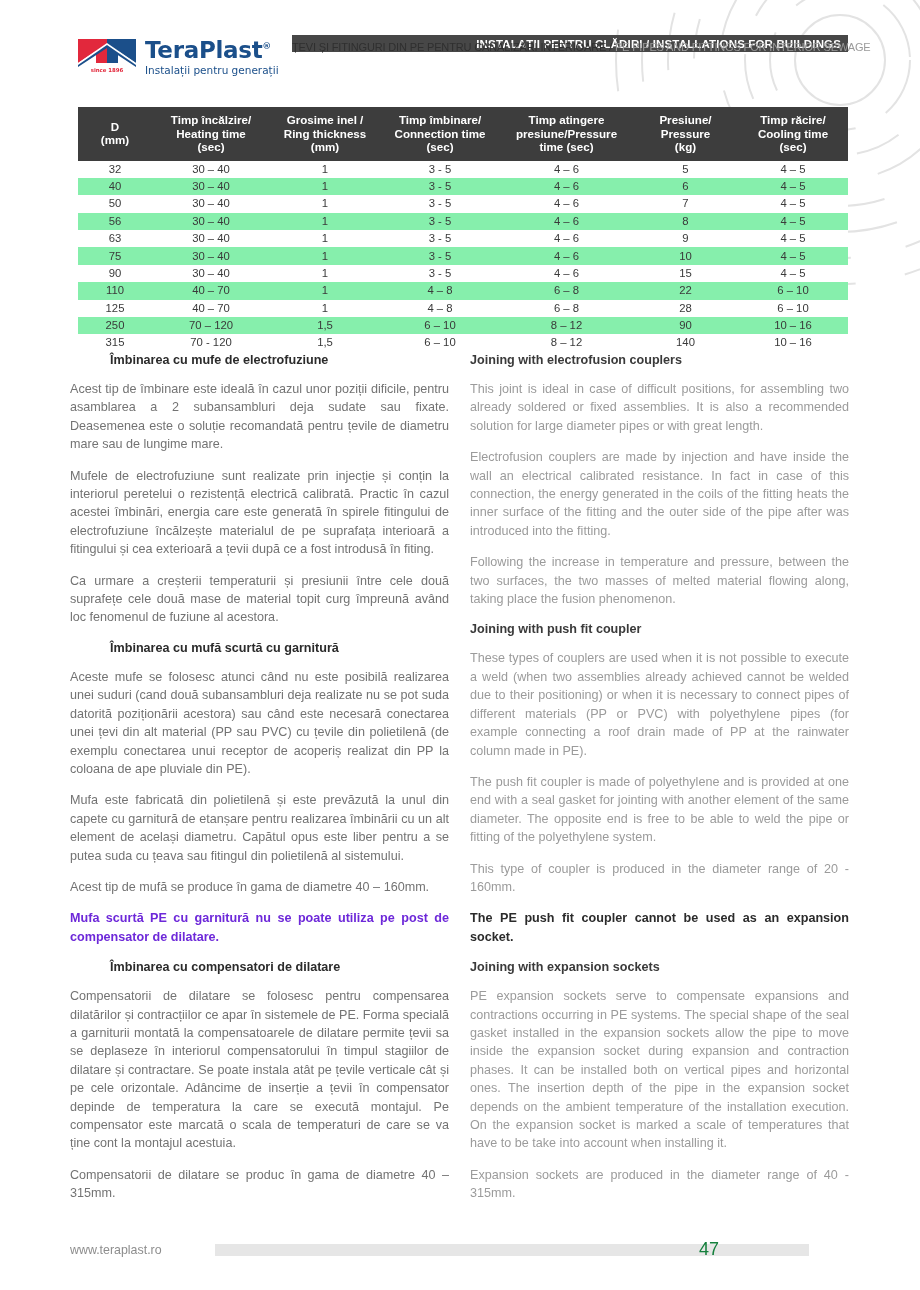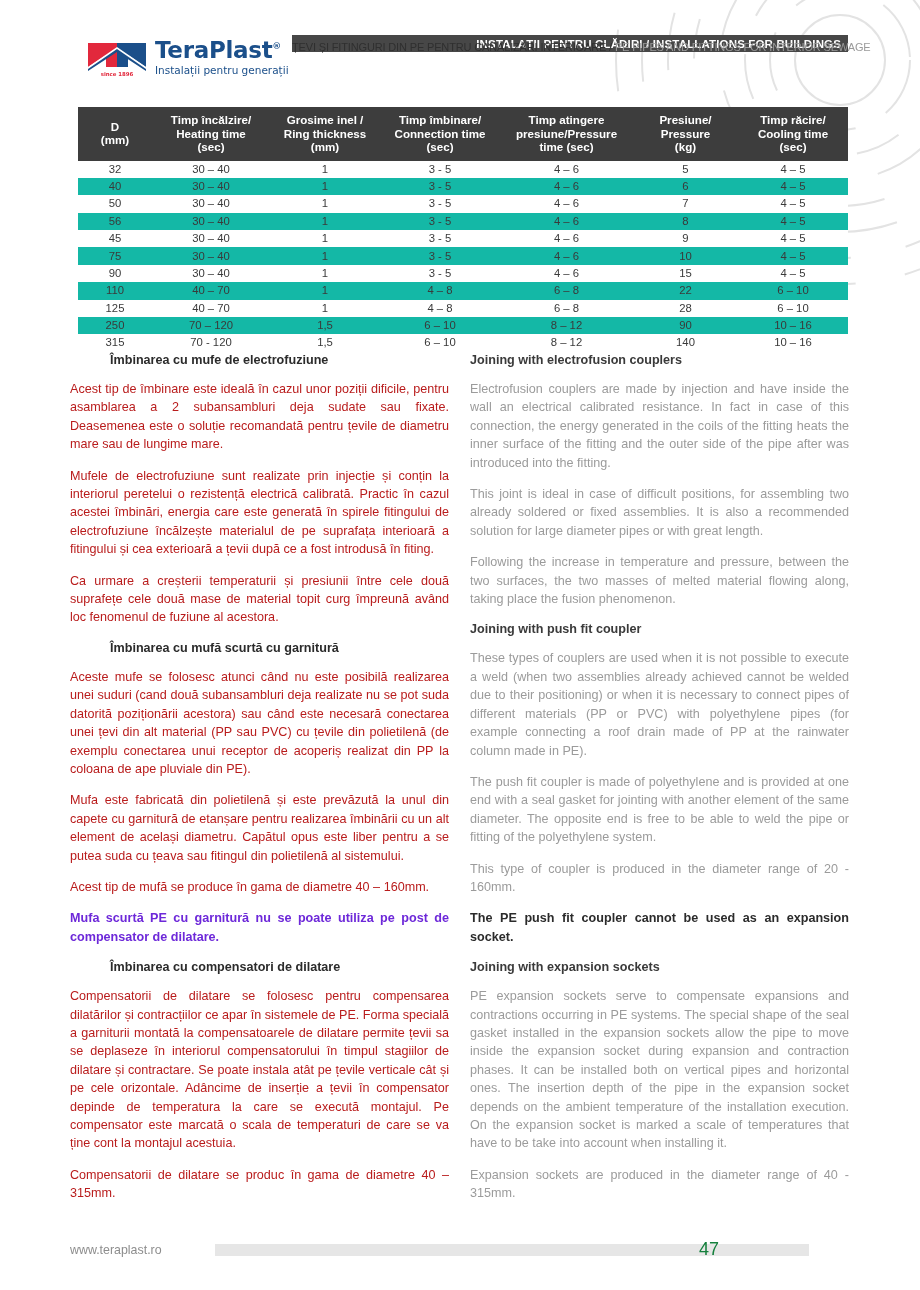--- a/index.html
+++ b/index.html
@@ -40,22 +40,21 @@
   .header {
     position: absolute;
     left: 0; top: 0;
     width: 920px;
     height: 95px;
   }
   .logo-block {
     position: absolute;
     left: 78px; top: 33px;
     display: flex;
-    align-items: flex-end;
-    margin-left: 10px;
+    align-items: flex-start;
   }
   .logo-mark {
     width: 58px; height: 40px;
     position: relative;
     flex: 0 0 auto;
   }
   .logo-mark svg { display:block; }
   .logo-text {
     margin-left: 9px;
     padding-top: 1px;
@@ -134,21 +133,21 @@
   }
   table.spec tbody td {
     font-size: 11.3px;
     text-align: center;
     color: #3a3a3a;
     padding: 2.2px 2px;
     line-height: 13px;
   }
   table.spec tbody tr.alt td { background: #e8e8e8; }
   table.spec tbody tr td { background: #ffffff; }
-  table.spec tbody tr.alt td { background: #14b8a6; }
+  table.spec tbody tr.alt td { background: #86efac; }
 
   .c0 { width: 74px; }
   .c1 { width: 118px; }
   .c2 { width: 110px; }
   .c3 { width: 120px; }
   .c4 { width: 133px; }
   .c5 { width: 105px; }
   .c6 { width: 110px; }
 
   
@@ -173,21 +172,21 @@
   }
   .col.left h3.sec { color: #2b2b2b; padding-left: 40px; }
   .col.right h3.sec { color: #3a3a3a; }
 
   p.para {
     margin: 0 0 13px 0;
     font-size: 12.6px;
     line-height: 18.4px;
     text-align: justify;
   }
-  .col.left p.para { color: #b91c1c; }
+  .col.left p.para { color: #737373; }
   .col.right p.para { color: #9b9b9b; }
   p.para.bold { font-weight: bold; }
   .col.left p.para.bold { color: #6d28d9; }
   .col.right p.para.bold { color: #2b2b2b; }
 
   
   .section { margin-bottom: 0; }
   .section + .section { margin-top: 13px; }
 
   
@@ -347,21 +346,21 @@
           <tr class="alt">
             <td>56</td>
             <td>30 – 40</td>
             <td>1</td>
             <td>3 - 5</td>
             <td>4 – 6</td>
             <td>8</td>
             <td>4 – 5</td>
           </tr>
           <tr>
-            <td>45</td>
+            <td>63</td>
             <td>30 – 40</td>
             <td>1</td>
             <td>3 - 5</td>
             <td>4 – 6</td>
             <td>9</td>
             <td>4 – 5</td>
           </tr>
           <tr class="alt">
             <td>75</td>
             <td>30 – 40</td>
@@ -437,22 +436,22 @@
         </div>
         <div class="section">
           <h3 class="sec">Îmbinarea cu compensatori de dilatare</h3>
           <p class="para">Compensatorii de dilatare se folosesc pentru compensarea dilatărilor și contracțiilor ce apar în sistemele de PE. Forma specială a garniturii montată la compensatoarele de dilatare permite țevii sa se deplaseze în interiorul compensatorului în timpul stagiilor de dilatare și contractare. Se poate instala atât pe țevile verticale cât și pe cele orizontale. Adâncime de inserție a țevii în compensator depinde de temperatura la care se execută montajul. Pe compensator este marcată o scala de temperaturi de care se va ține cont la montajul acestuia.</p>
           <p class="para">Compensatorii de dilatare se produc în gama de diametre 40 – 315mm.</p>
         </div>
       </div>
     <div class="col right" id="col-right">
         <div class="section">
           <h3 class="sec">Joining with electrofusion couplers</h3>
+          <p class="para">This joint is ideal in case of difficult positions, for assembling two already soldered or fixed assemblies. It is also a recommended solution for large diameter pipes or with great length.</p>
           <p class="para">Electrofusion couplers are made by injection and have inside the wall an electrical calibrated resistance. In fact in case of this connection, the energy generated in the coils of the fitting heats the inner surface of the fitting and the outer side of the pipe after was introduced into the fitting.</p>
-          <p class="para">This joint is ideal in case of difficult positions, for assembling two already soldered or fixed assemblies. It is also a recommended solution for large diameter pipes or with great length.</p>
           <p class="para">Following the increase in temperature and pressure, between the two surfaces, the two masses of melted material flowing along, taking place the fusion phenomenon.</p>
         </div>
         <div class="section">
           <h3 class="sec">Joining with push fit coupler</h3>
           <p class="para">These types of couplers are used when it is not possible to execute a weld (when two assemblies already achieved cannot be welded due to their positioning) or when it is necessary to connect pipes of different materials (PP or PVC) with polyethylene pipes (for example connecting a roof drain made of PP at the rainwater column made in PE).</p>
           <p class="para">The push fit coupler is made of polyethylene and is provided at one end with a seal gasket for jointing with another element of the same diameter. The opposite end is free to be able to weld the pipe or fitting of the polyethylene system.</p>
           <p class="para">This type of coupler is produced in the diameter range of 20 - 160mm.</p>
           <p class="para bold">The PE push fit coupler cannot be used as an expansion socket.</p>
         </div>
         <div class="section">

